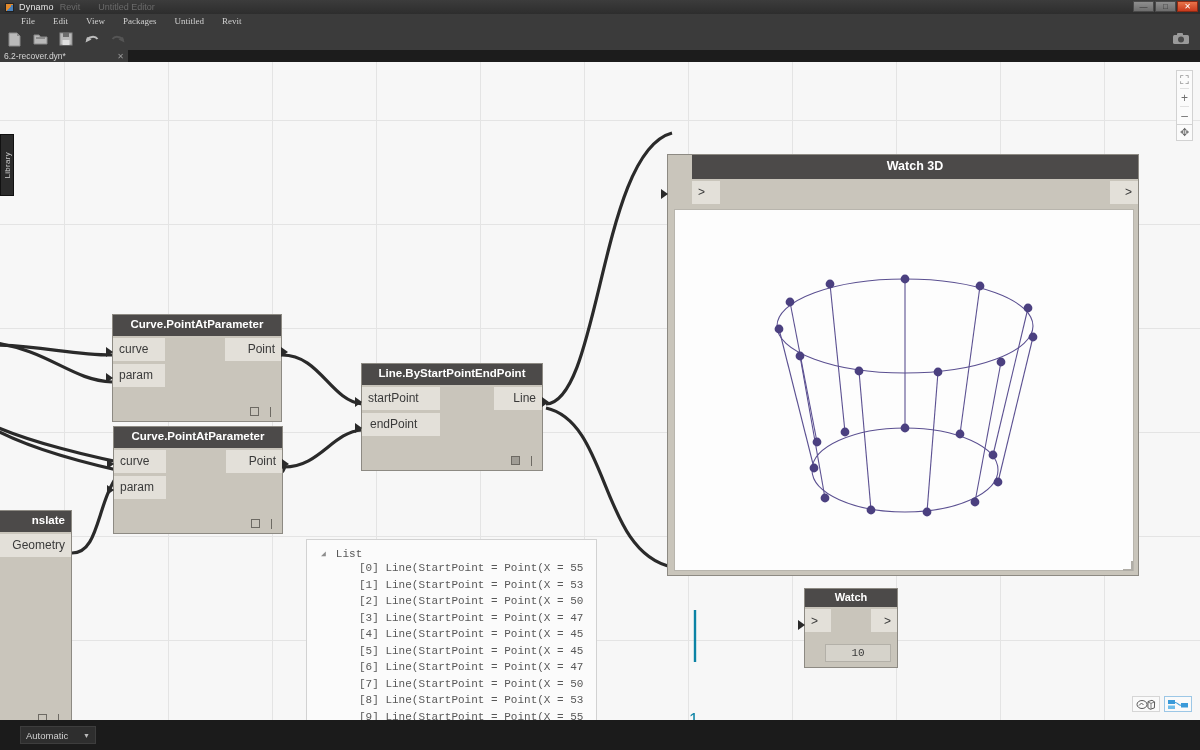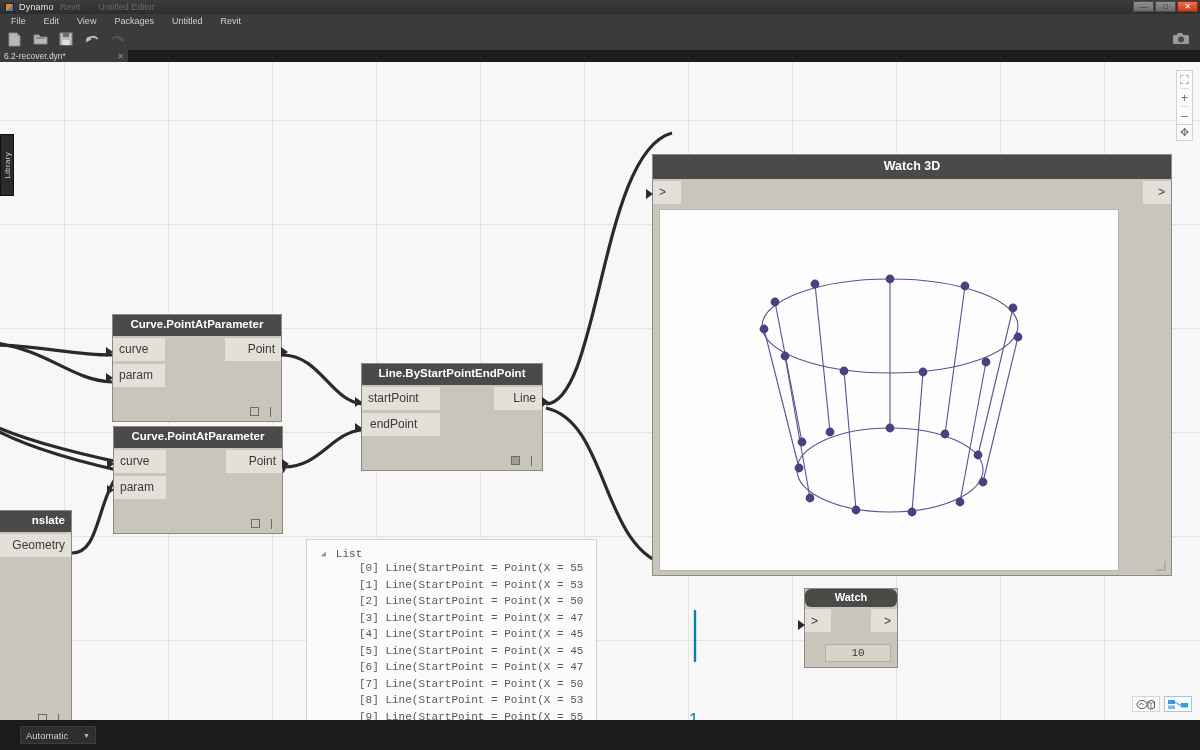--- a/index.html
+++ b/index.html
@@ -29,21 +29,21 @@
   .tb-btn {
     width: 21px; height: 11px; background: linear-gradient(#8e8e8e,#6e6e6e);
     border: 1px solid #4a4a4a; display:flex; align-items:center; justify-content:center;
     color:#2a2a2a; font-size:8px; line-height:1;
   }
   .tb-btn.close { background: linear-gradient(#e8744a,#c93a1d); border-color:#8e2a14; color:#fff; }
 
   
   .menubar {
     position: absolute; left: 0; top: 14px; width: 1200px; height: 14px;
-    background: #3b3b3b; display: flex; align-items: center; padding-left: 2px;
+    background: #3b3b3b; display: flex; align-items: center; padding-left: 12px; font-family: Liberation Serif, serif;
   }
   .menu-item {
     color: #d0d0d0; font-size: 9px; padding: 0 9px; height: 14px;
     display: flex; align-items: center; cursor: default;
   }
 
   
   .toolbar {
     position: absolute; left: 0; top: 28px; width: 1200px; height: 22px;
     background: #3b3b3b; display: flex; align-items: center; padding-left: 6px; gap: 10px;
@@ -112,21 +112,21 @@
 
   
   .nub {
     position: absolute; width: 0; height: 0;
     border-top: 5px solid transparent; border-bottom: 5px solid transparent;
   }
   .nub.in  { border-left: 7px solid #2a2a2a; }
   .nub.out { border-left: 7px solid #2a2a2a; }
 
   
-  #watch3d { left: 652px; top: 92px; width: 520px; height: 422px; }
+  #watch3d { left: 667px; top: 92px; width: 472px; height: 422px; padding-left: 24px; }
   #watch3d .node-head { font-size: 12.5px; padding: 5px 6px 6px; }
   .w3d-view {
     position: absolute; left: 6px; top: 54px; width: 460px; height: 362px;
     background: #fdfdfd; border: 1px solid #b8b5ad;
   }
   .w3d-grip {
     position: absolute; right: 5px; bottom: 4px; width: 10px; height: 10px;
     border-right: 2px solid #b0ada6; border-bottom: 2px solid #b0ada6;
   }
 
@@ -440,21 +440,21 @@
       <div class="w3d-grip"></div>
     </div>
 
 
     <svg style="position:absolute; left:686px; top:548px; width:24px; height:60px;">
       <line x1="9" y1="0" x2="9" y2="52" stroke="#0b83a5" stroke-width="2.4"></line>
     </svg>
     <div class="anno-num" style="left:689px; top:648px;">1</div>
 
     <div class="node" id="watchnode" style="left:804px; top:526px; width:94px; height:80px;">
-      <div class="node-head" style="font-size:11px; padding:3px 4px 4px;border-radius:6px;">Watch</div>
+      <div class="node-head" style="font-size:11px; padding:3px 4px 4px;">Watch</div>
       <div class="node-body">
         <div class="port-row" style="height:25px;">
           <div class="port-in" style="width:26px;">&gt;</div>
           <div class="port-out" style="width:26px;">&gt;</div>
         </div>
       </div>
       <div class="watch-val">10</div>
       <div class="nub in" style="left:-7px; top:31px;"></div>
     </div>
 

